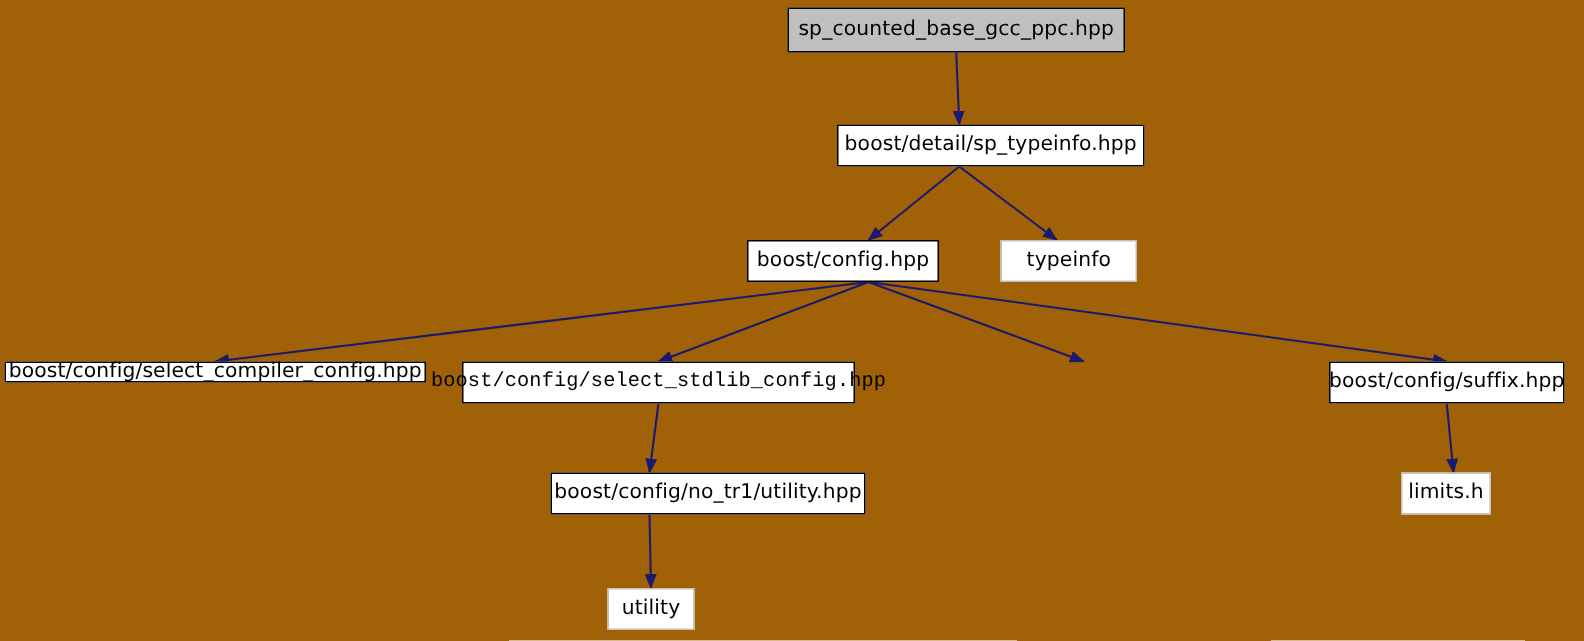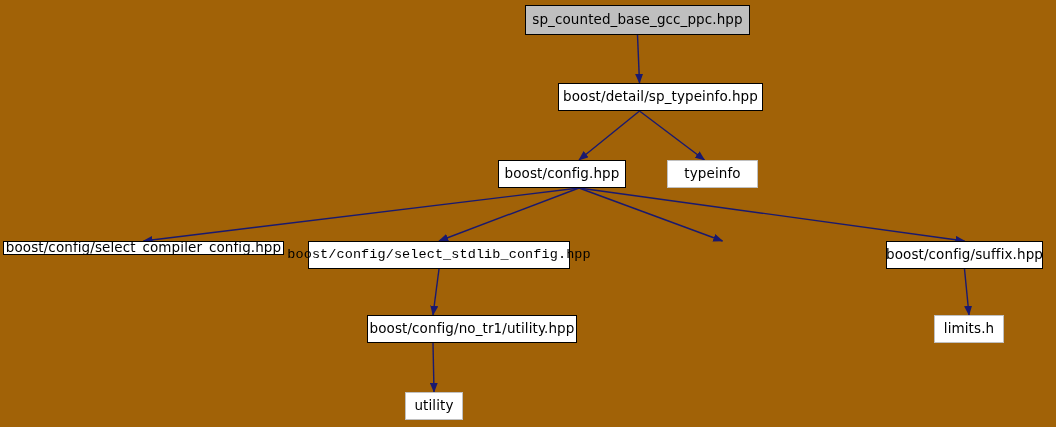--- a/index.html
+++ b/index.html
@@ -77,16 +77,16 @@
   </svg>
 
   <div class="node current" style="left: 525px; top: 5px; width: 225px; height: 30px;">sp_counted_base_gcc_ppc.hpp</div>
   <div class="node local" style="left: 537px; top: 83px; width: 205px; height: 28px; margin-left: 21px;">boost/detail/sp_typeinfo.hpp</div>
   <div class="node local" style="left: 498px; top: 160px; width: 128px; height: 28px;">boost/config.hpp</div>
   <div class="node system" style="left: 667px; top: 160px; width: 91px; height: 28px;">typeinfo</div>
   <div class="node local" style="left: 3px; top: 241px; width: 281px; height: 14px;">boost/config/select_compiler_config.hpp</div>
   <div class="node local" style="left: 308px; top: 241px; width: 262px; height: 28px; font-family: Liberation Mono, monospace;">boost/config/select_stdlib_config.hpp</div>
   <div class="node local" style="left: 886px; top: 241px; width: 157px; height: 28px;">boost/config/suffix.hpp</div>
   <div class="node local" style="left: 328px; top: 315px; width: 210px; height: 28px; margin-left: 39px;">boost/config/no_tr1/utility.hpp</div>
-  <div class="node system" style="left: 934px; top: 315px; width: 70px; height: 28px;">limits.h</div>
+  <div class="node system" style="left: 934px; top: 315px; width: 60px; height: 28px;">limits.h</div>
   <div class="node system" style="left: 405px; top: 392px; width: 58px; height: 28px;">utility</div>
 
 </div>
 
 </body></html>

